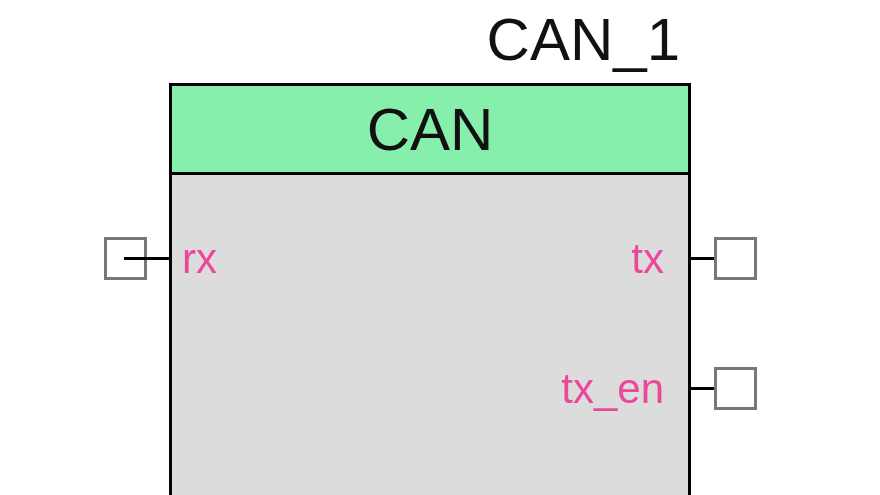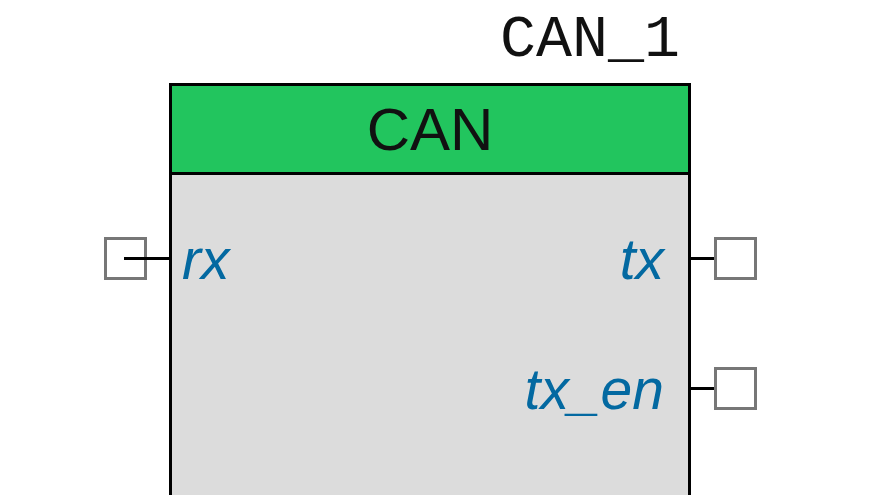--- a/index.html
+++ b/index.html
@@ -1,25 +1,25 @@
 <!DOCTYPE html>
 <html><head>
 <meta charset="utf-8">
 <style>
   html, body { margin:0; padding:0; }
   body { width:880px; height:495px; background:#ffffff; position:relative; overflow:hidden;
          font-family:"Liberation Sans", sans-serif; }
   .instance-name { position:absolute; left:440px; top:2px; width:240px; text-align:right;
-         font-size:60px; color:#111; line-height:76px;font-family:Liberation Mono, monospace; }
+         font-size:60px; color:#111; line-height:76px; }
   .block { position:absolute; left:169px; top:83px; width:522px; height:440px;
          border:3px solid #000; box-sizing:border-box; background:#dcdcdc; }
-  .block-header { position:absolute; left:0; top:0; right:0; height:86px; background:#22c55e;
+  .block-header { position:absolute; left:0; top:0; right:0; height:86px; background:#86efac;
          border-bottom:3px solid #000; display:flex; align-items:center; justify-content:center;
          font-size:60px; color:#111; }
-  .pin-label { position:absolute; font-size:57px; color:#0369a1; line-height:60px;font-style:italic; }
+  .pin-label { position:absolute; font-size:42px; color:#ec4899; line-height:60px; }
   .pin-box { position:absolute; width:43px; height:43px; border:3px solid #777; box-sizing:border-box; background:#fff; }
   .pin-line { position:absolute; height:3px; background:#000; width:28px; }
 </style>
 </head>
 <body>
 
 <div class="instance-name">CAN_1</div>
 
 <div class="block">
   <div class="block-header">

